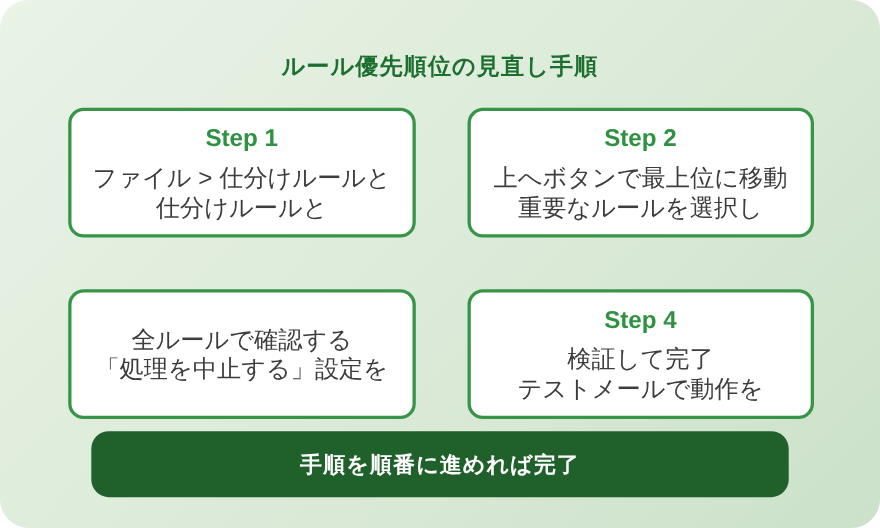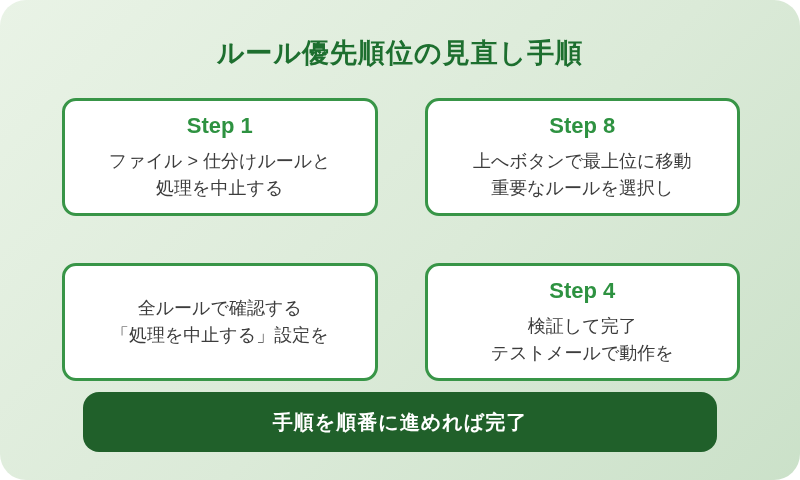--- a/index.html
+++ b/index.html
@@ -11,24 +11,24 @@
   .canvas {
     position: relative;
     width: 800px;
     height: 480px;
     box-sizing: border-box;
     border-radius: 26px;
     background: linear-gradient(135deg, #e9f3e6 0%, #dbead8 55%, #cbe1c9 100%);
     overflow: hidden;
   }
   .title {
-    margin: 5px;
+    margin: 16px;
     padding-top: 30px;
     text-align: center;
-    font-size: 27px;
+    font-size: 21px;
     font-weight: bold;
     color: #1d6f2f;
     letter-spacing: 1px;
   }
   .grid {
     position: absolute;
     left: 62px;
     right: 60px;
     top: 98px;
     display: grid;
@@ -50,21 +50,21 @@
     padding: 8px 10px;
   }
   .step-label {
     font-size: 22px;
     font-weight: bold;
     color: #2e9241;
     margin-bottom: 9px;
   }
   .step-body {
     text-align: center;
-    font-size: 18px;
+    font-size: 22px;
     line-height: 27px;
     color: #3d3d3d;
   }
   .banner {
     position: absolute;
     left: 83px;
     right: 83px;
     top: 392px;
     height: 60px;
     background: #20602a;
@@ -86,26 +86,26 @@
 <div class="canvas">
 
   <h1 class="title">ルール優先順位の見直し手順</h1>
 
   <div class="grid">
 
     <div class="card">
       <div class="step-label">Step 1</div>
       <div class="step-body">
         <div>ファイル &gt; 仕分けルールと</div>
-        <div>処理を中止する</div>
+        <div>仕分けルールと</div>
       </div>
     </div>
 
     <div class="card">
-      <div class="step-label">Step 8</div>
+      <div class="step-label">Step 2</div>
       <div class="step-body">
         <div>上へボタンで最上位に移動</div>
         <div>重要なルールを選択し</div>
       </div>
     </div>
 
     <div class="card">
       <div class="step-body">
         <div>全ルールで確認する</div>
         <div>「処理を中止する」設定を</div>

